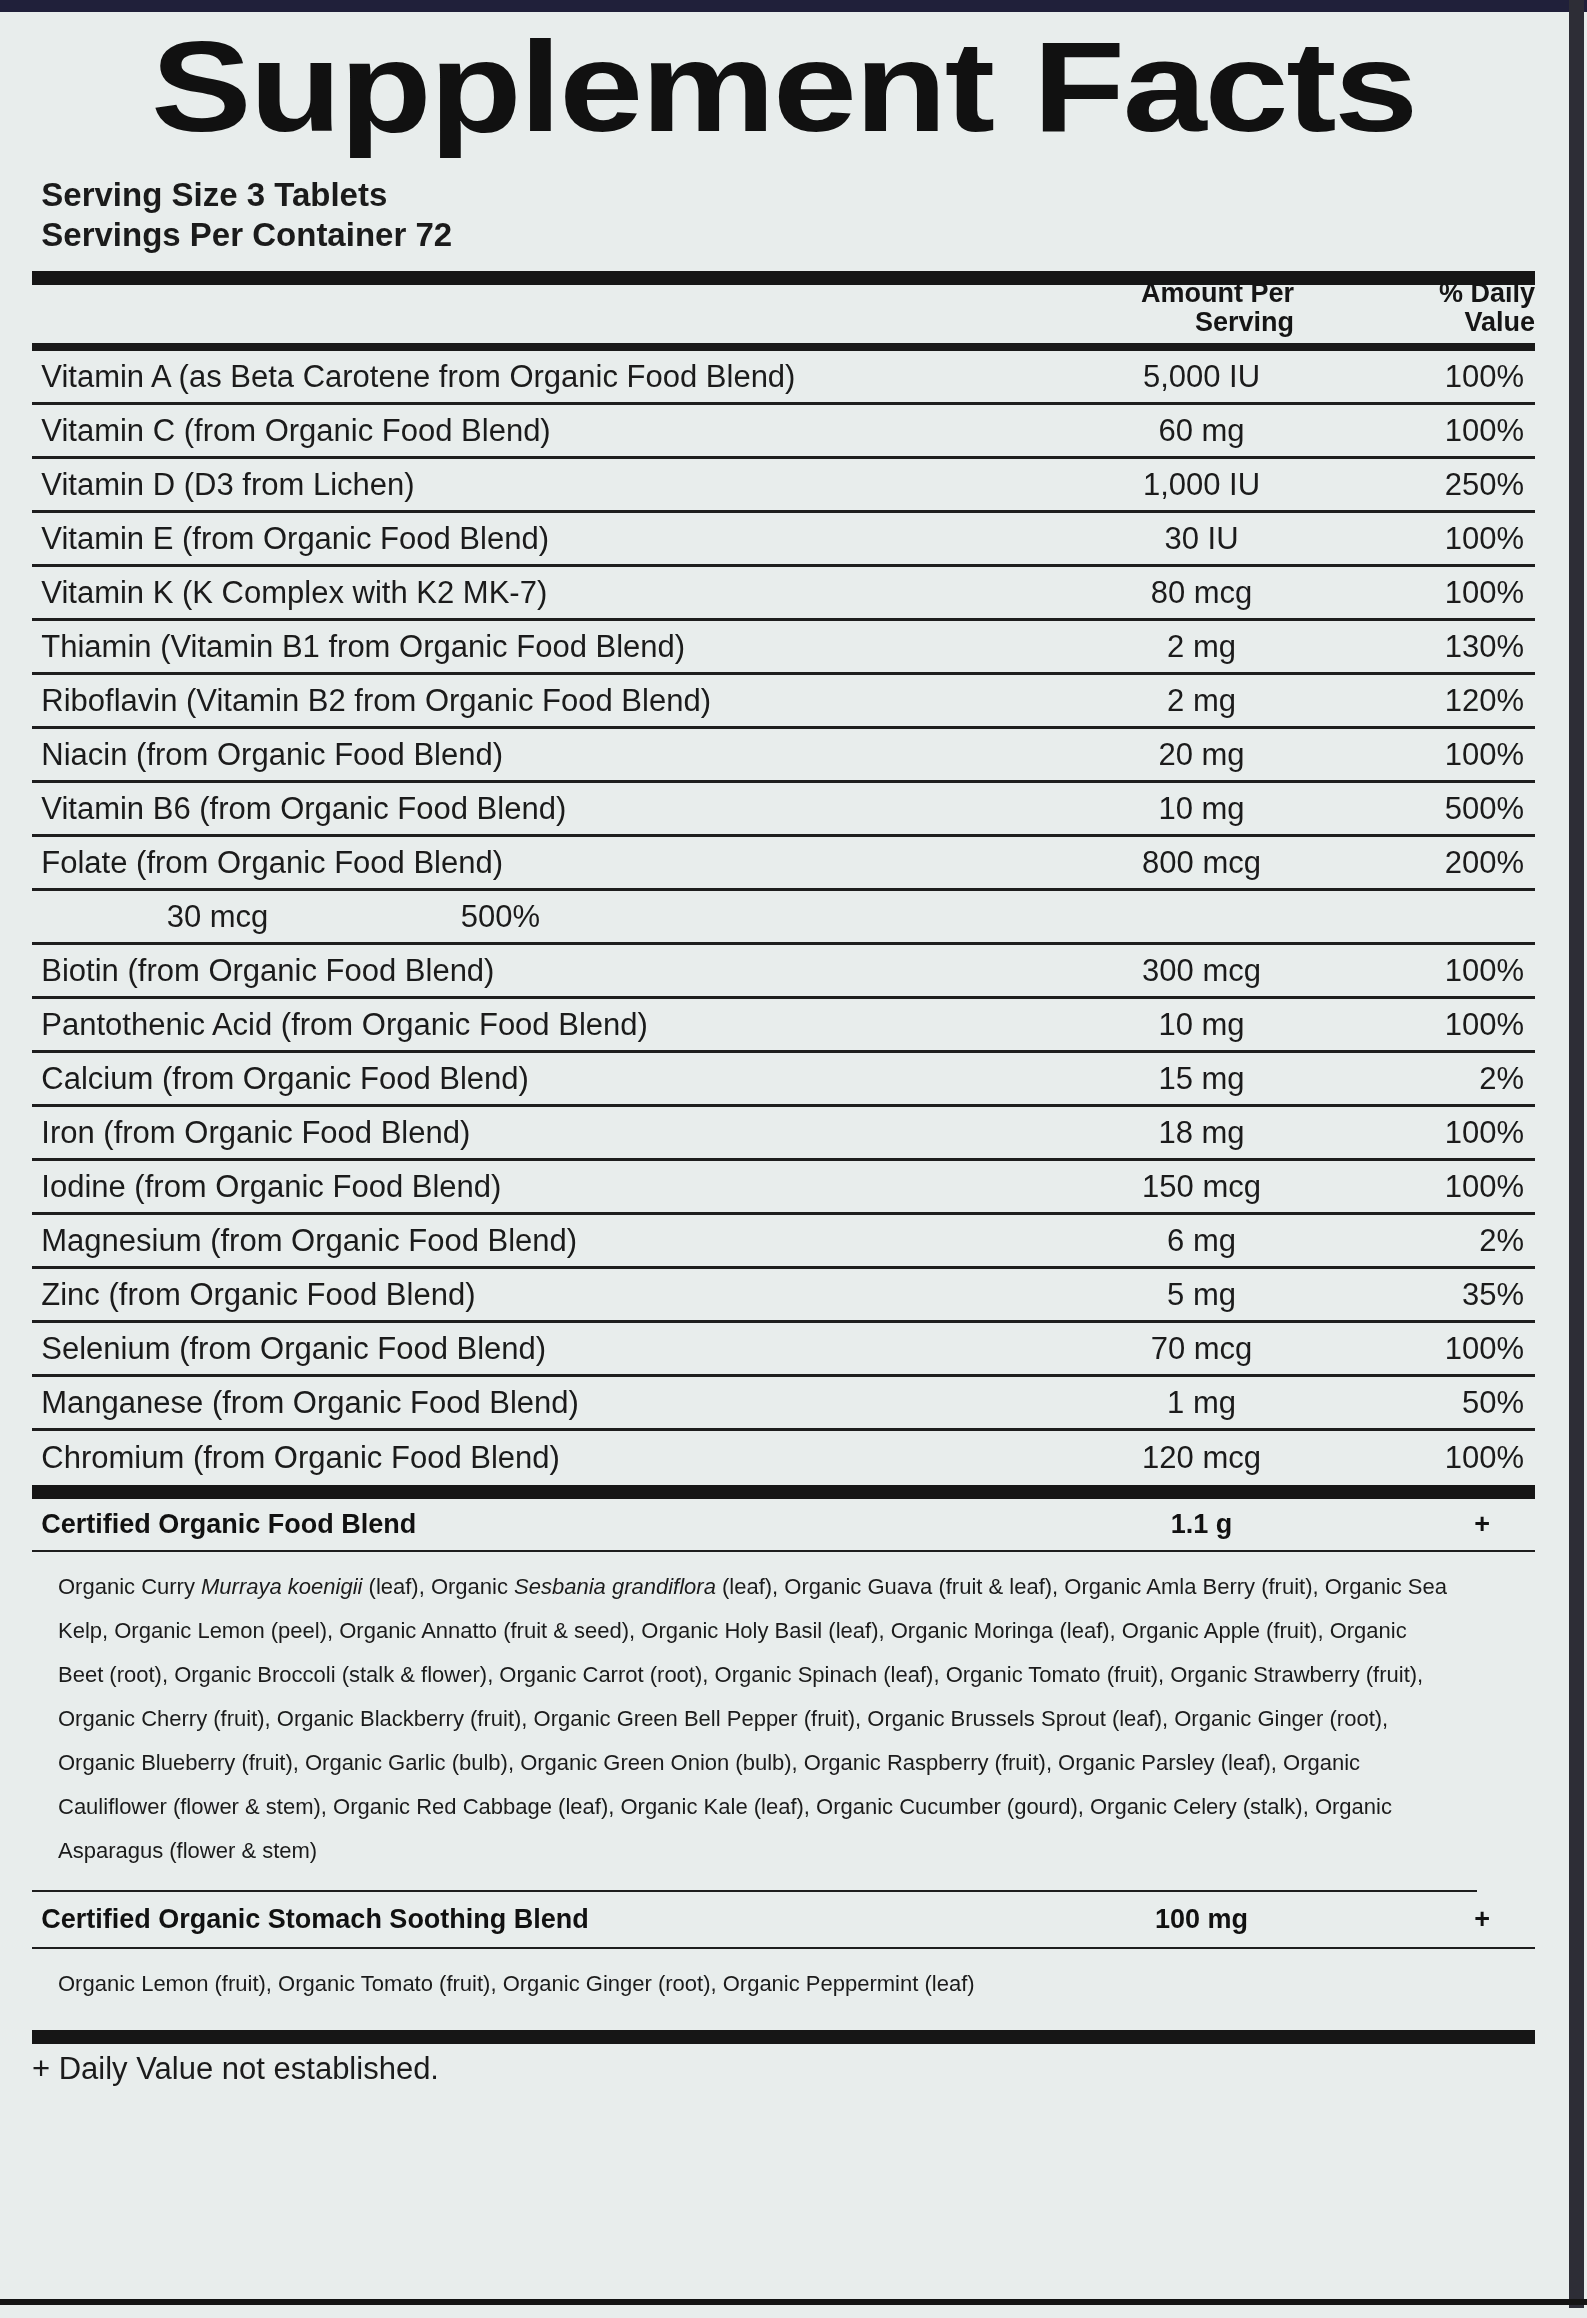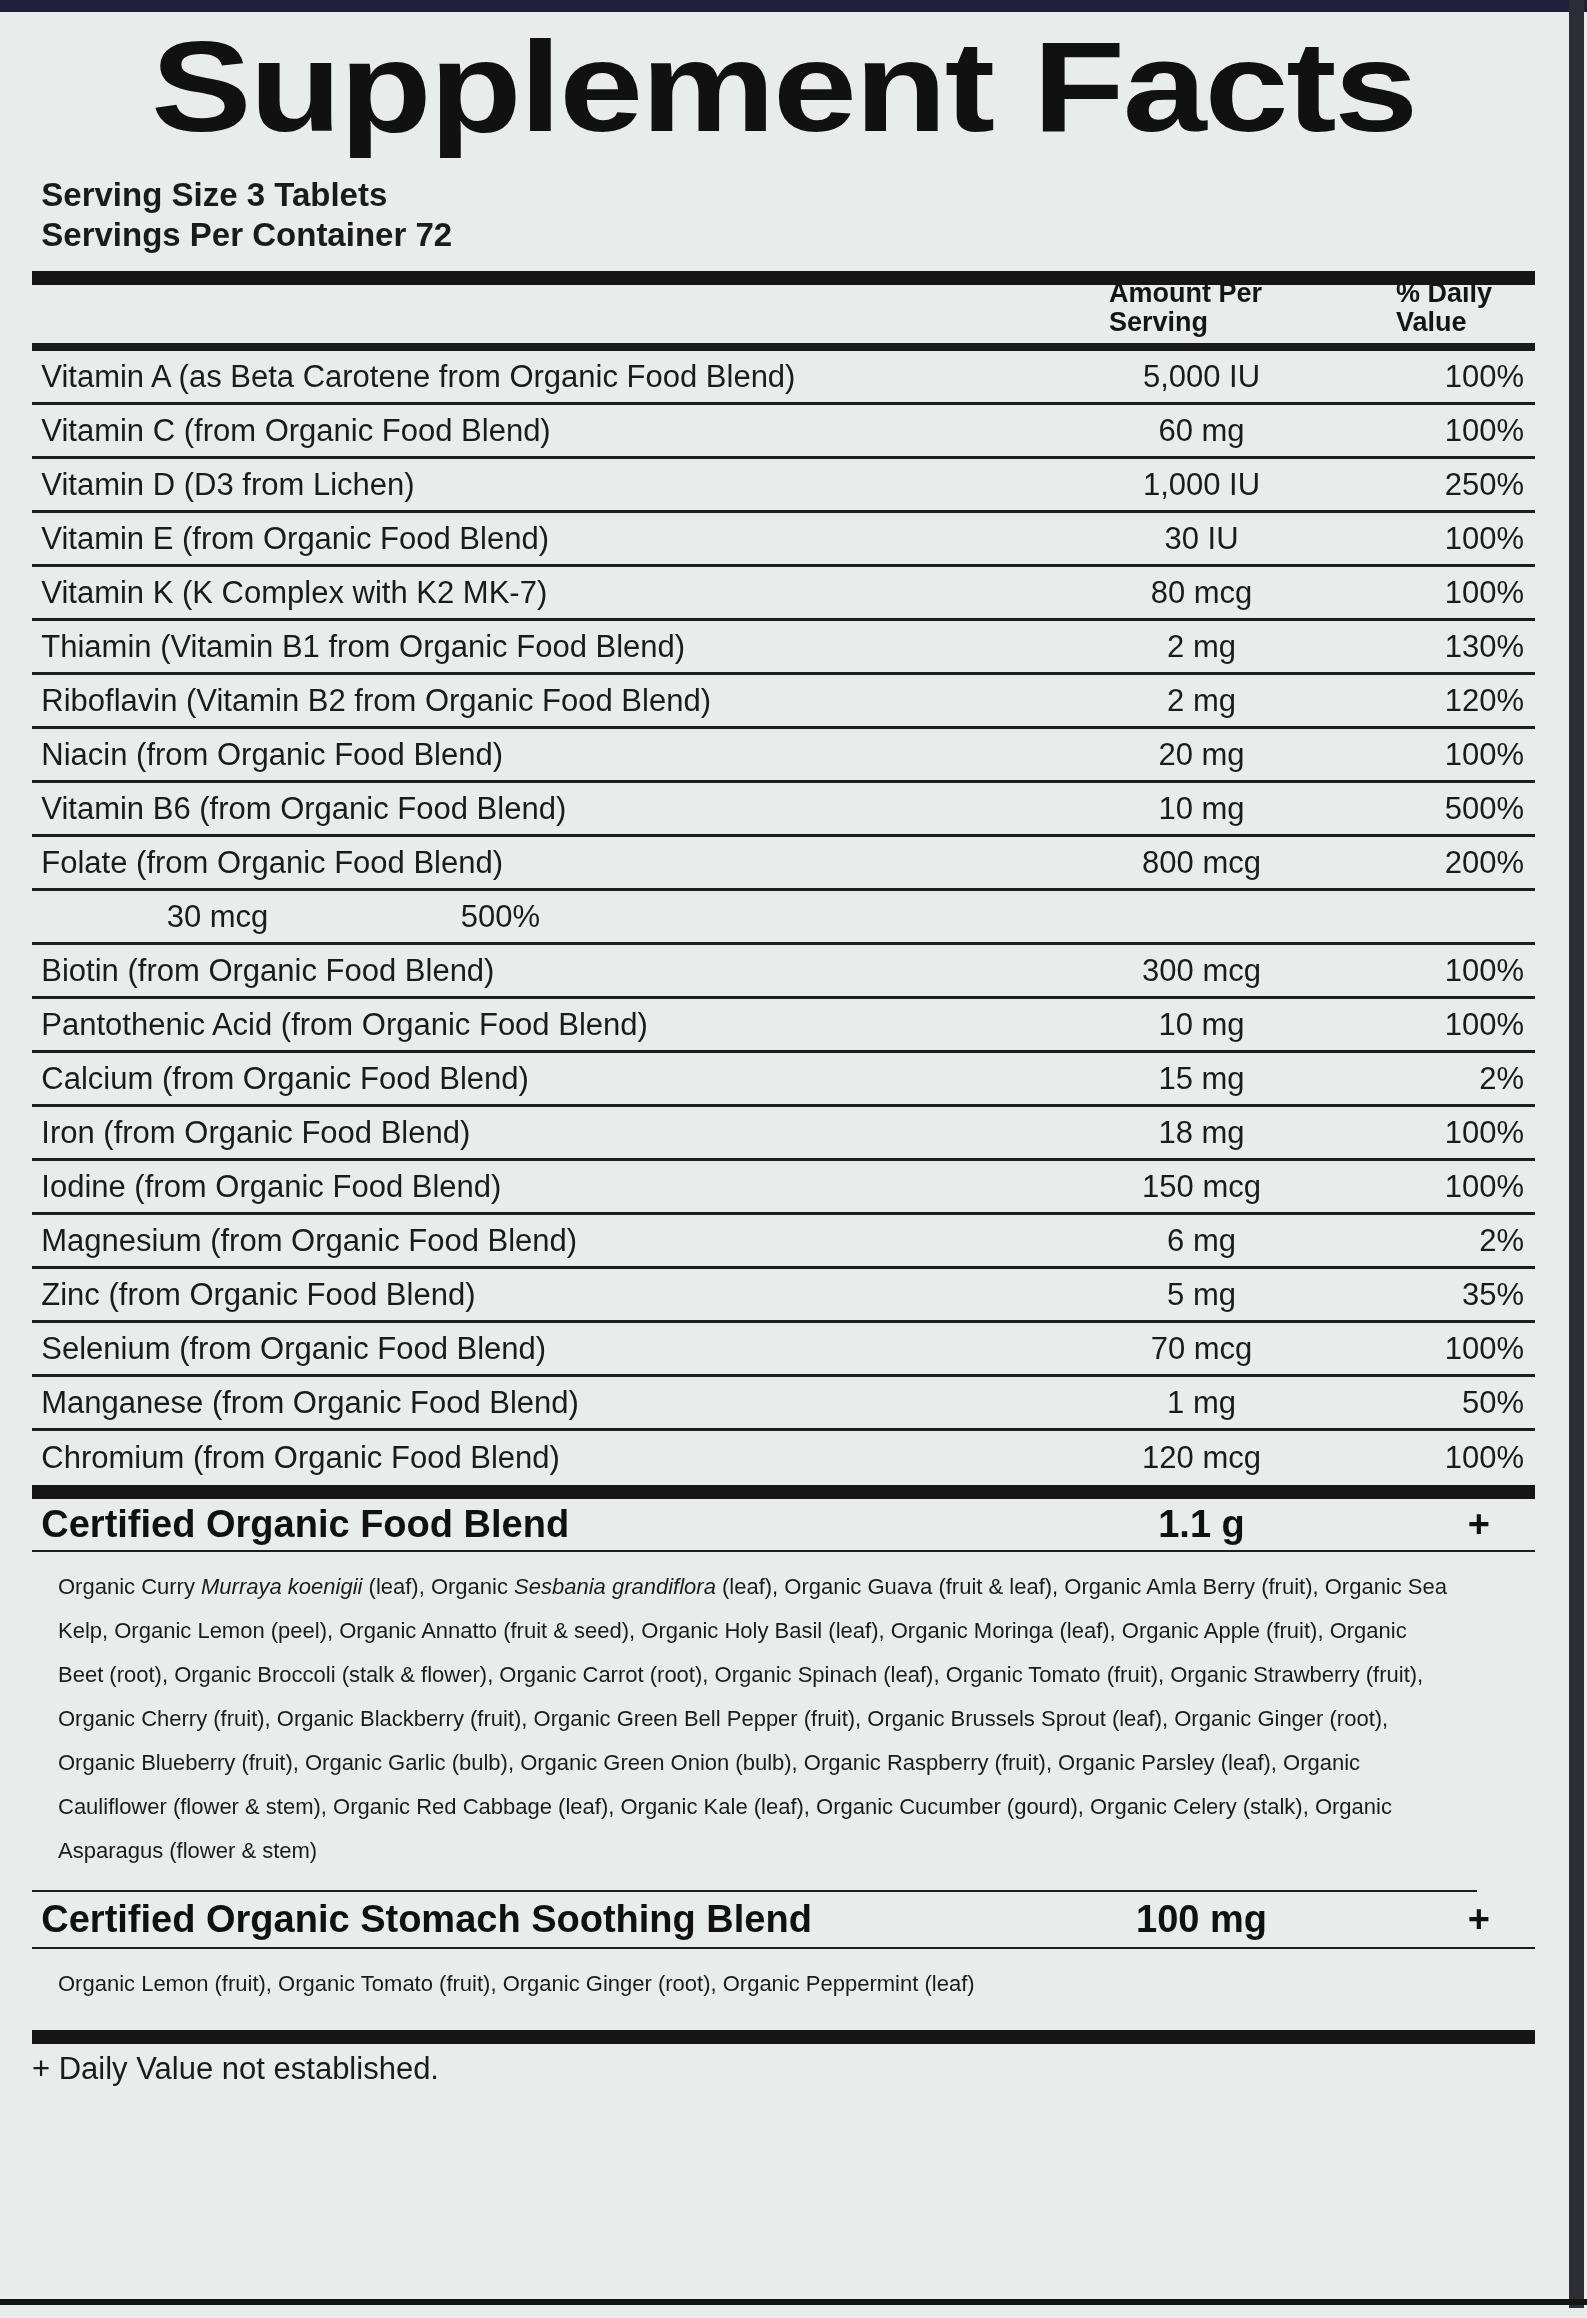--- a/index.html
+++ b/index.html
@@ -31,29 +31,29 @@
   .bar-thick { height:14px; background:#161616; margin-top:0; }
   .bar-thick.first { margin-top:16px; }
   .bar-med   { height:8.3px; background:#1a1a1a; }
 
   .hdr-row { display:flex; align-items:flex-end; height:58px; padding-bottom:5.6px; box-sizing:border-box;
              font-size:27px; line-height:29px; font-weight:bold; color:#151515; }
 
   .c-name { flex:1; padding-left:9.3px; }
   .c-amt  { width:278px; text-align:center; padding-left:93px; box-sizing:border-box; }
   .c-dv   { width:241px; text-align:right; padding-right:11px; box-sizing:border-box; }
-  .hdr-row .c-amt, .hdr-row .c-dv { text-align:left; }
+  .hdr-row .c-amt, .hdr-row .c-dv { text-align:right; }
   .hdr-row .c-dv { padding:0 0 0 102px; }
 
   .nrow { display:flex; align-items:center; height:54px; box-sizing:border-box;
           border-bottom:3.7px solid #1e1e1e; font-size:31px; }
   .nrow:last-child { border-bottom:none; }
 
   .blend-hdr { display:flex; align-items:center; height:53px; box-sizing:border-box;
-               border-bottom:2.8px solid #1e1e1e; font-size:38px; font-weight:bold; color:#111; }
+               border-bottom:2.8px solid #1e1e1e; font-size:27px; font-weight:bold; color:#111; }
   .blend-hdr .c-dv { padding-right:45px; }
   .blend-hdr.second { height:57px; }
 
   .blend-para { font-size:22px; line-height:44px; padding:13px 28px 16.7px 26px;
                 max-width:1391px; border-bottom:2.8px solid #1e1e1e; }
   .blend-para .it { font-style:italic; }
   .blend-para.last { border-bottom:none; max-width:1317px; padding-bottom:24px; }
 
   .footnote { font-size:31px; padding:7.4px 0 0 0; }
 </style>

